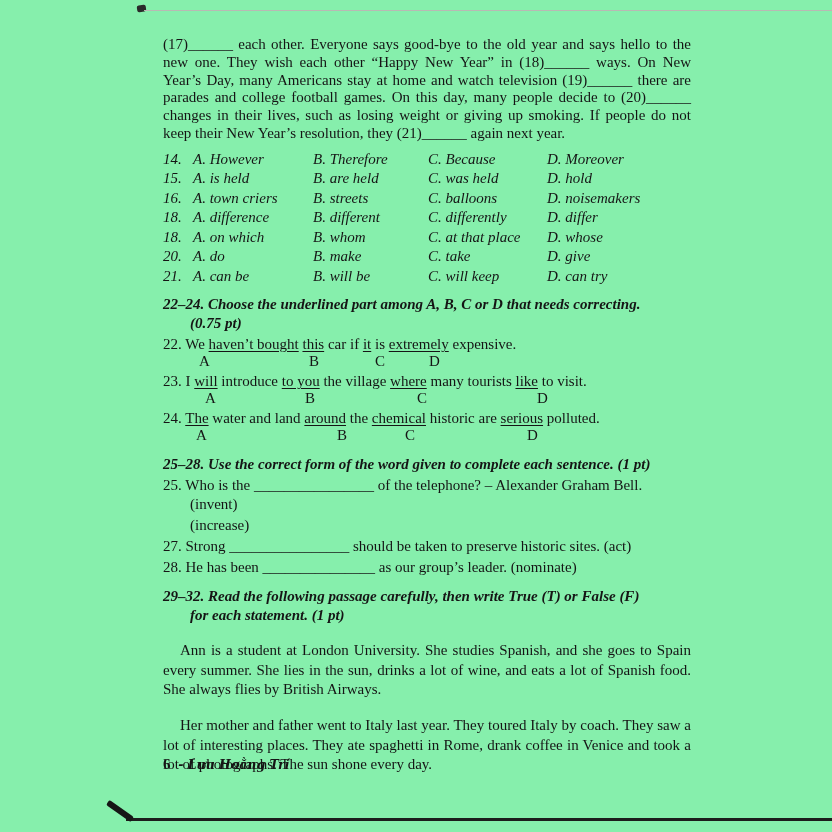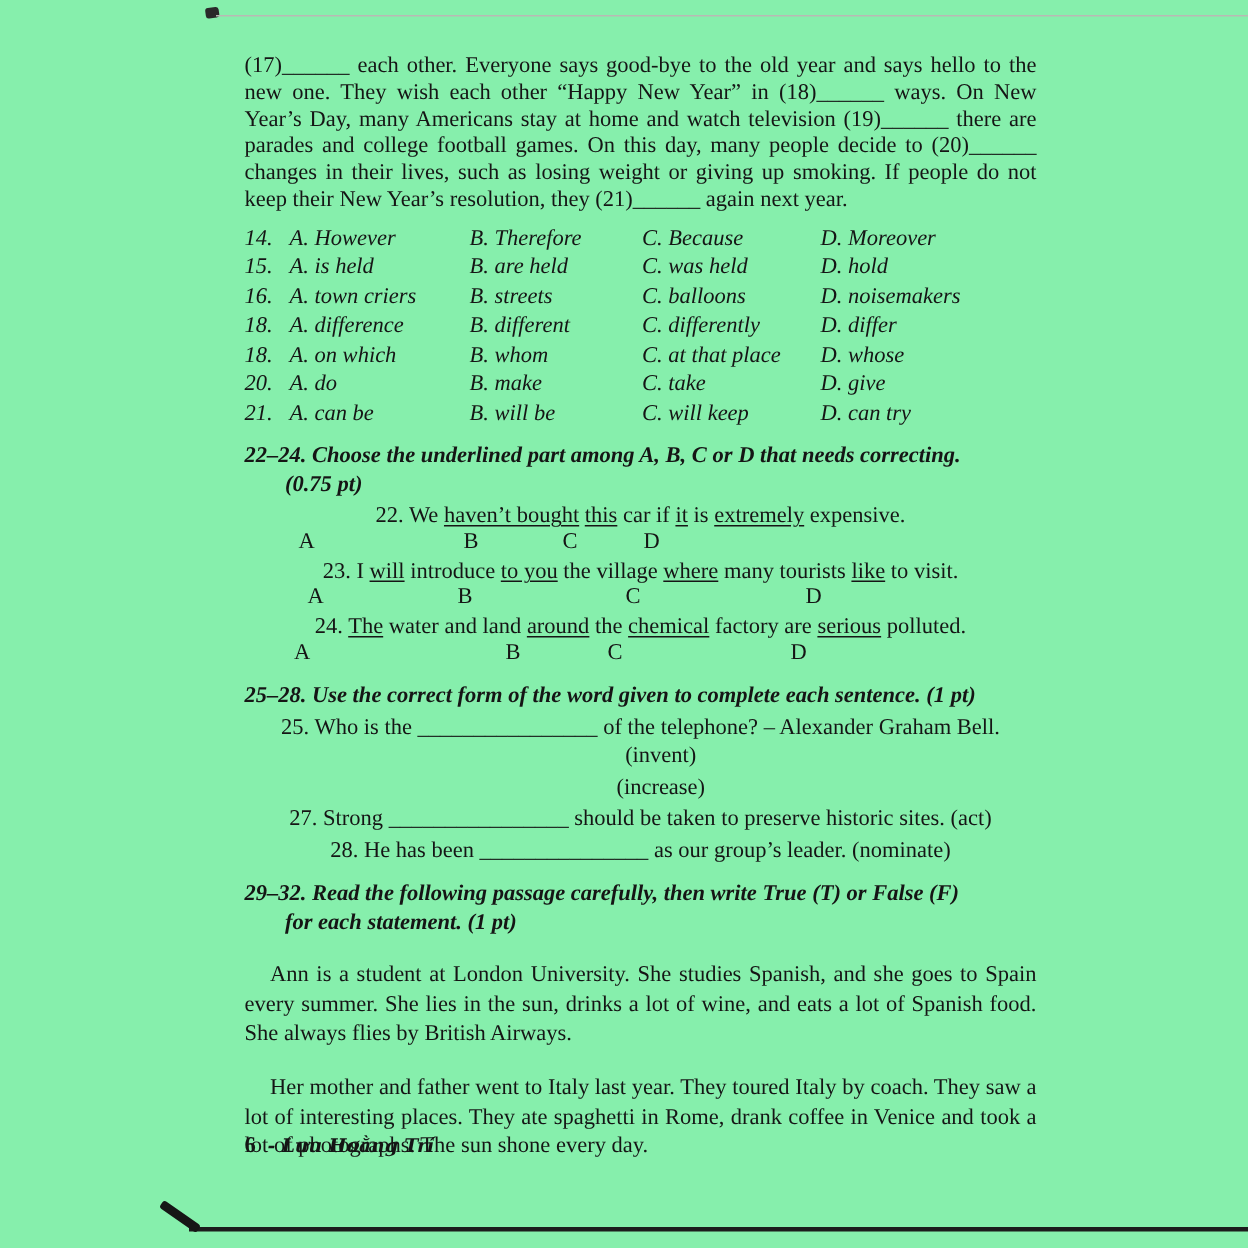--- a/index.html
+++ b/index.html
@@ -27,41 +27,41 @@
   
   .mcq{margin:0 0 8px 0;}
   .mcq-row{display:grid;grid-template-columns:30px 120px 115px 119px 1fr;height:19.5px;align-items:baseline;font-style:italic;}
 
   
   .sec-head{font-weight:bold;font-style:italic;line-height:19px;margin:2px 0 2px 0;}
   .sec-head .cont{padding-left:27px;display:block;}
   .mt10{margin-top:10px;}
 
   
-  .ci{margin:2px 0 2px 0;text-align:center;}
+  .ci{margin:2px 0 2px 0;}
   .ci-sentence{line-height:18px;}
   .ci-sentence .u{text-decoration:underline;text-underline-offset:2px;}
   .letters{position:relative;height:17px;line-height:17px;}
   .letters span{position:absolute;top:0;}
   .l22 span:nth-child(1){left:36px}
   .l22 span:nth-child(2){left:146px}
   .l22 span:nth-child(3){left:212px}
   .l22 span:nth-child(4){left:266px}
   .l23 span:nth-child(1){left:42px}
   .l23 span:nth-child(2){left:142px}
   .l23 span:nth-child(3){left:254px}
   .l23 span:nth-child(4){left:374px}
   .l24 span:nth-child(1){left:33px}
   .l24 span:nth-child(2){left:174px}
   .l24 span:nth-child(3){left:242px}
   .l24 span:nth-child(4){left:364px}
   .l24{height:18px;}
 
   
-  .wf-item{line-height:19px;margin:0 0 2px 0;text-align:center;}
+  .wf-item{line-height:19px;margin:0 0 2px 0;}
   .wf-item .cont{padding-left:27px;}
 
   
   .passage{line-height:19.6px;text-indent:17px;margin:16px 0 0 0;}
 
   
   .footer{position:absolute;left:163px;top:756px;font-size:15px;}
   .footer .pgnum{font-weight:bold;}
   .footer .author{font-family:"DejaVu Serif","Liberation Serif",serif;font-weight:bold;font-style:italic;font-size:12.5px;margin-left:4px;}
 </style>
@@ -148,21 +148,21 @@
       <div class="ci-sentence"><span>23. I </span><span class="u">will</span><span> introduce </span><span class="u">to you</span><span> the village </span><span class="u">where</span><span> many tourists </span><span class="u">like</span><span> to visit.</span></div>
       <div class="letters l23">
         <span>A</span>
         <span>B</span>
         <span>C</span>
         <span>D</span>
       </div>
     </div>
 
     <div class="ci">
-      <div class="ci-sentence"><span>24. </span><span class="u">The</span><span> water and land </span><span class="u">around</span><span> the </span><span class="u">chemical</span><span> factory are </span><span class="u">serious</span><span> polluted.</span></div>
+      <div class="ci-sentence"><span>24. </span><span class="u">The</span><span> water and land </span><span class="u">around</span><span> the </span><span class="u">chemical</span><span> historic are </span><span class="u">serious</span><span> polluted.</span></div>
       <div class="letters l24">
         <span>A</span>
         <span>B</span>
         <span>C</span>
         <span>D</span>
       </div>
     </div>
 
     <div class="sec-head mt10">
       <span>25–28. Use the correct form of the word given to complete each sentence. (1 pt)</span>

